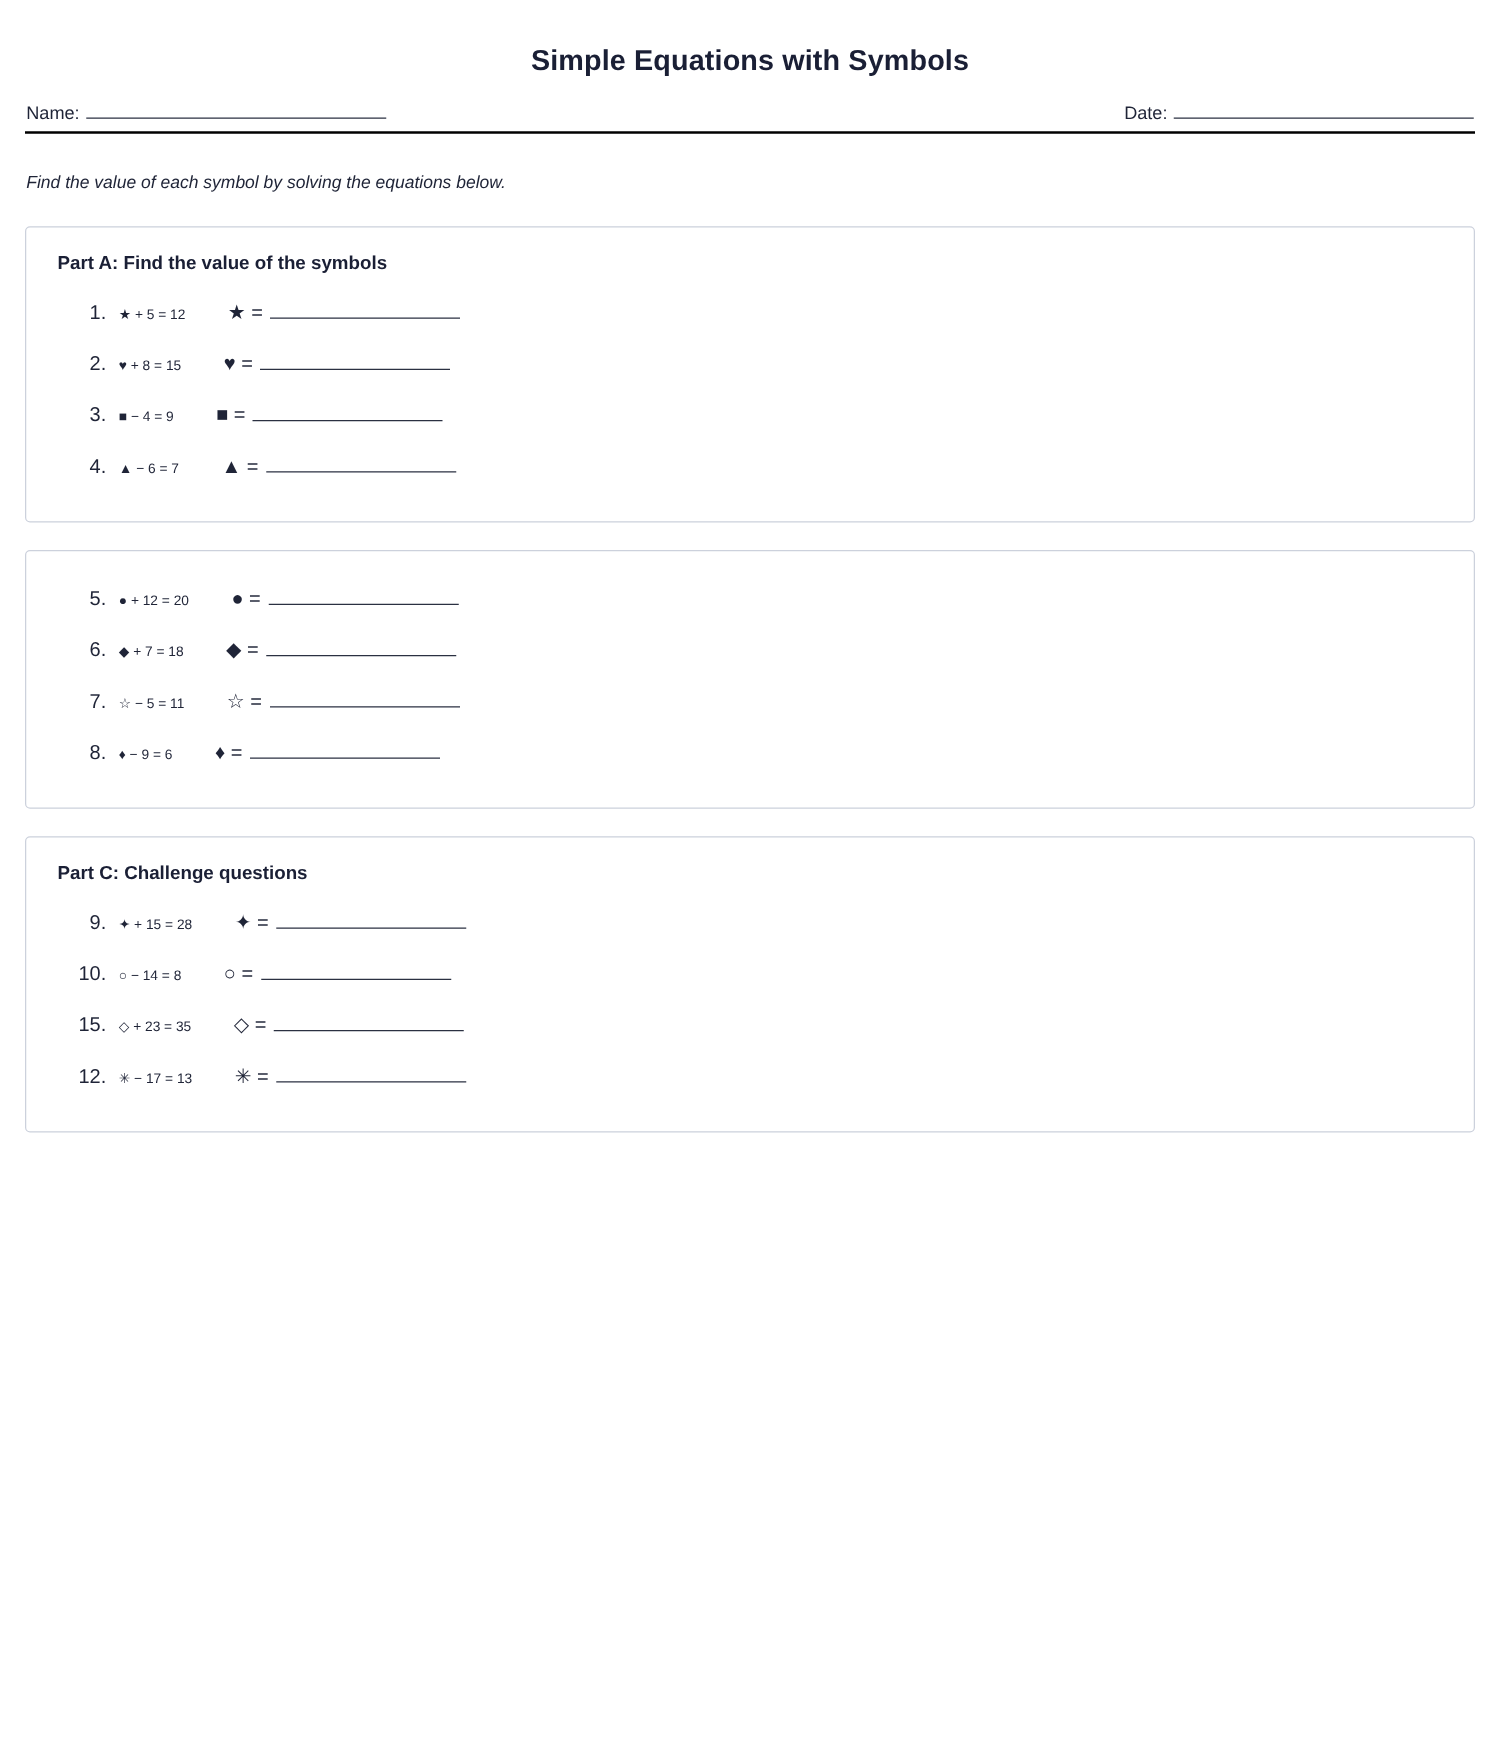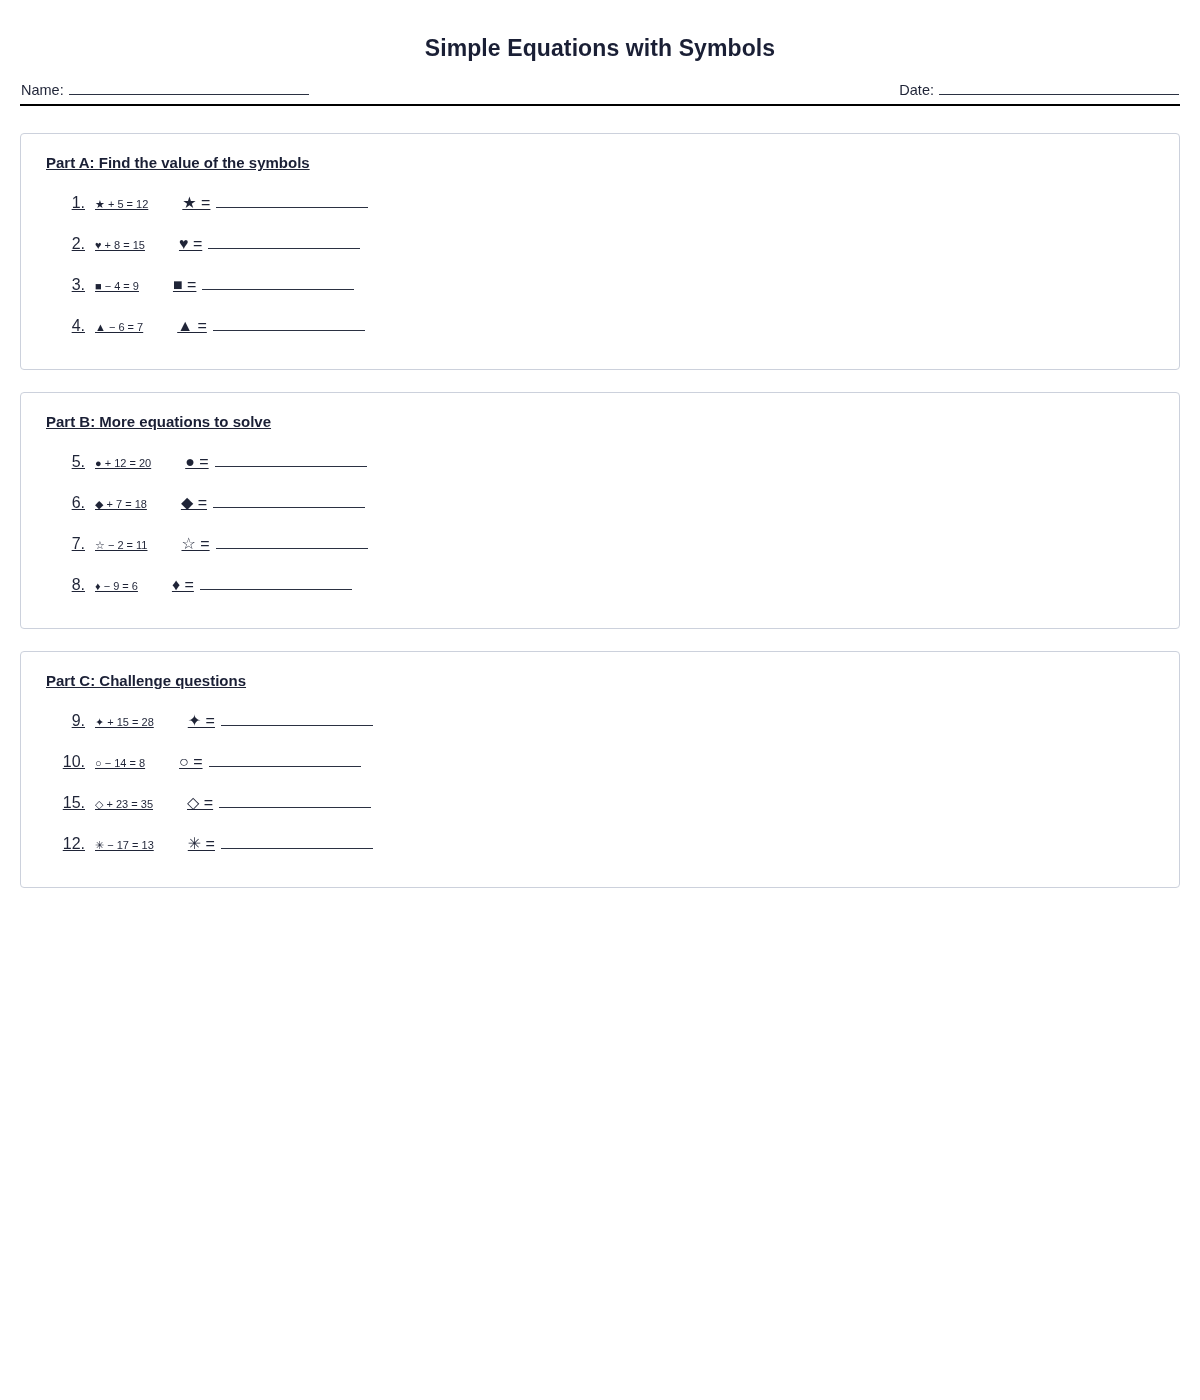--- a/index.html
+++ b/index.html
@@ -79,21 +79,20 @@
   }
 
   
   .section-card {
     border: 1.2px solid #ccd1dc;
     border-radius: 4px;
     background: #ffffff;
     margin-top: 22px;
     padding: 19px 24px 22px 24px;
     box-sizing: border-box;
-    text-decoration: underline;
   }
   .section-card.first { margin-top: 27px; }
 
   .section-heading {
     font-size: 15px;
     font-weight: bold;
     color: #1a1f35;
     margin: 0 0 10px 1px;
     line-height: 20px;
   }
@@ -154,20 +153,21 @@
       <span class="field-rule name-rule"></span>
     </div>
     <div class="field">
       <span class="field-label">Date:</span>
       <span class="field-rule date-rule"></span>
     </div>
   </div>
 
   <hr class="header-divider">
 
+  <p class="instructions">Find the value of each symbol by solving the equations below.</p>
 
   <div class="section-card first">
     <div class="section-heading">Part A: Find the value of the symbols</div>
     <ol class="problem-list">
       <li class="problem-row">
         <span class="problem-number">1.</span>
         <span class="problem-equation">★ + 5 = 12</span>
         <span class="problem-answer">
           <span class="answer-symbol-eq">★ =</span>
           <span class="answer-rule"></span>
@@ -194,41 +194,40 @@
         <span class="problem-equation">▲ − 6 = 7</span>
         <span class="problem-answer">
           <span class="answer-symbol-eq">▲ =</span>
           <span class="answer-rule"></span>
         </span>
       </li>
     </ol>
   </div>
 
   <div class="section-card">
-    <div class="section-heading">Part B: More equations to solve</div>
     <ol class="problem-list">
       <li class="problem-row">
         <span class="problem-number">5.</span>
         <span class="problem-equation">● + 12 = 20</span>
         <span class="problem-answer">
           <span class="answer-symbol-eq">● =</span>
           <span class="answer-rule"></span>
         </span>
       </li>
       <li class="problem-row">
         <span class="problem-number">6.</span>
         <span class="problem-equation">◆ + 7 = 18</span>
         <span class="problem-answer">
           <span class="answer-symbol-eq">◆ =</span>
           <span class="answer-rule"></span>
         </span>
       </li>
       <li class="problem-row">
         <span class="problem-number">7.</span>
-        <span class="problem-equation">☆ − 2 = 11</span>
+        <span class="problem-equation">☆ − 5 = 11</span>
         <span class="problem-answer">
           <span class="answer-symbol-eq">☆ =</span>
           <span class="answer-rule"></span>
         </span>
       </li>
       <li class="problem-row">
         <span class="problem-number">8.</span>
         <span class="problem-equation">♦ − 9 = 6</span>
         <span class="problem-answer">
           <span class="answer-symbol-eq">♦ =</span>

